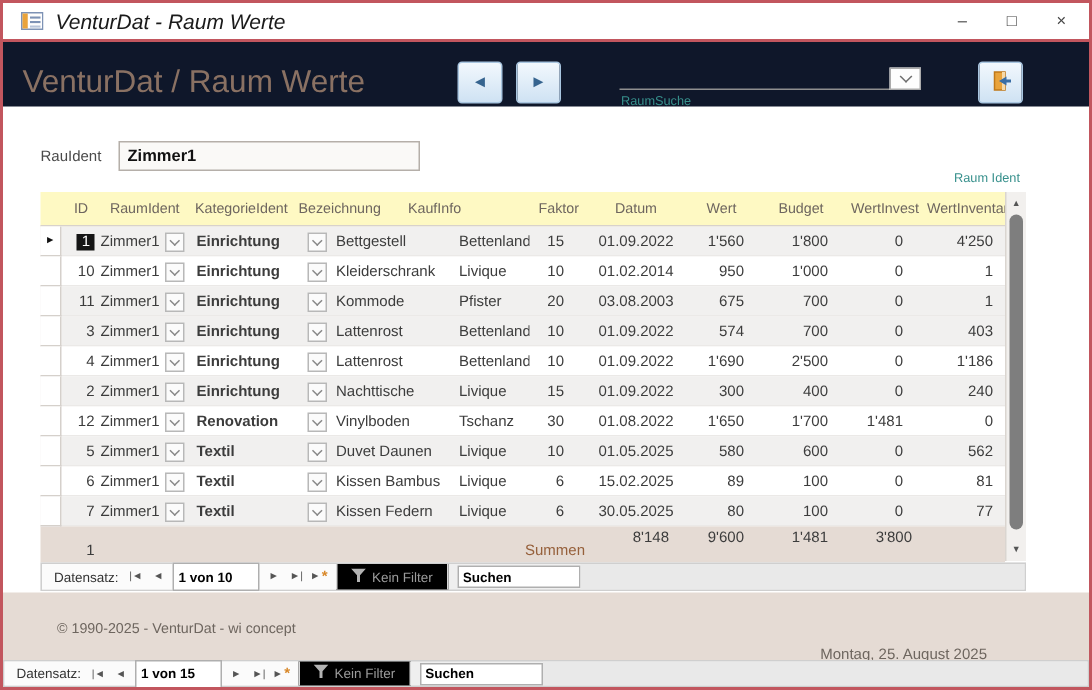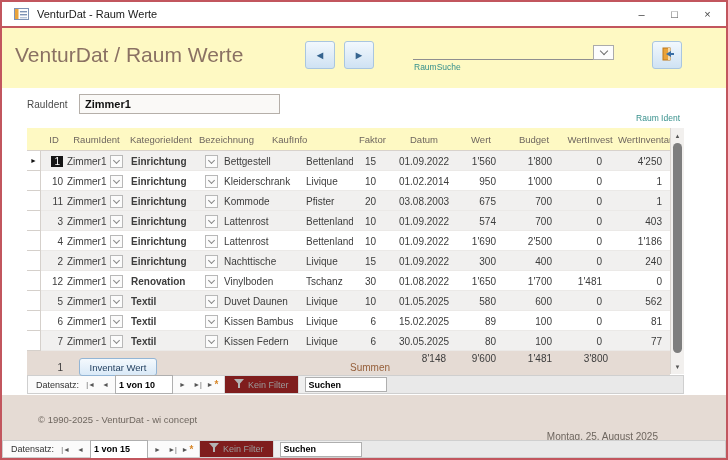--- a/index.html
+++ b/index.html
@@ -1,27 +1,27 @@
 <!DOCTYPE html>
 <html><head>
 <meta charset="utf-8">
 <style>
   html,body{margin:0;padding:0;background:#888;}
   #window{position:relative;width:728px;height:460px;box-sizing:border-box;border:2px solid #C2565E;
     background:#fff;font-family:"Liberation Sans",sans-serif;overflow:hidden;}
   
   .titlebar{position:absolute;top:0;left:0;right:0;height:24px;background:#fff;display:flex;align-items:center;}
   .app-icon{margin-left:12px;display:flex;}
-  .tb-title{margin-left:8px;font-size:11px;color:#1a1a1a;}
+  .tb-title{margin-left:8px;font-size:14px;color:#1a1a1a;font-style:italic;}
   .win-ctrls{position:absolute;right:2px;top:0;height:24px;display:flex;}
   .win-btn{width:33px;height:24px;display:flex;align-items:center;justify-content:center;
     font-size:11px;color:#444;background:transparent;border:none;}
   .divider{position:absolute;top:24px;left:0;right:0;height:2px;background:#C2565E;}
   
-  .band{position:absolute;top:26px;left:0;right:0;height:60px;background:#fef9c3;}
+  .band{position:absolute;top:26px;left:0;right:0;height:43px;background:#0f172a;}
   .app-title{position:absolute;left:13px;top:15px;font-size:21px;color:#8A7163;}
   .blue-btn{position:absolute;width:30px;height:28px;border:1px solid #A9C6E0;border-radius:3px;
     background:linear-gradient(#F2F8FD,#CFE2F3);display:flex;align-items:center;justify-content:center;
     font-size:11px;color:#36648F;padding:0;}
   .btn-prev{left:303px;top:13px;} .btn-next{left:342px;top:13px;} .btn-exit{left:650px;top:13px;}
   .combo-line{position:absolute;left:411px;top:17px;width:201px;height:14px;border-bottom:1px solid #8F8F8F;}
   .combo-arrow{position:absolute;left:591px;top:17px;width:21px;height:15px;background:#FDFDFD;
     border:1px solid #ABABAB;box-sizing:border-box;display:flex;align-items:center;justify-content:center;}
   .chev{width:5px;height:5px;border-right:1.4px solid #6e6e6e;border-bottom:1.4px solid #6e6e6e;
     transform:rotate(45deg);margin-top:-3px;}
@@ -80,21 +80,21 @@
   
   .rnav{height:19px;background:#EFEFEF;border:1px solid #CFCFCF;box-sizing:border-box;display:flex;
     align-items:center;font-size:9px;color:#333;justify-content:center;}
   .rnav-white{display:flex;align-items:center;height:100%;background:#FBFBFB;padding:0 4px;}
   .rn-label{margin:0 4px 0 4px;}
   .rn-btn{width:15px;height:15px;border:none;background:transparent;font-size:7px;color:#555;
     display:flex;align-items:center;justify-content:center;padding:0;}
   .rn-new .star{color:#D8882A;font-weight:bold;font-size:10px;margin-left:1px;}
   .rn-pos{width:50px;height:13px;border:1px solid #AFAFAF;font-size:9px;font-weight:bold;
     font-family:"Liberation Sans",sans-serif;padding:2px 3px;margin:0 2px;}
-  .rn-filter{display:flex;align-items:center;gap:4px;height:100%;padding:0 9px;background:#7f1d1d;
+  .rn-filter{display:flex;align-items:center;gap:4px;height:100%;padding:0 9px;background:#000000;
     border-left:1px solid #D8D8D8;border-right:1px solid #D8D8D8;color:#9B9B9B;}
   .rn-search{width:74px;height:13px;border:1px solid #AFAFAF;font-size:9px;font-weight:bold;
     font-family:"Liberation Sans",sans-serif;padding:0 3px;margin-left:6px;background:#fff;}
   .rn-rest{flex:1;height:100%;background:#E9E9E9;}
   .table .rnav{width:657px;}
   
   .footer{position:absolute;left:0;right:0;top:393px;height:47px;background:#E5DBD4;}
   .copyright{position:absolute;left:36px;top:19px;font-size:9.5px;color:#6E665F;}
   .footer-date{position:absolute;right:68px;top:36px;font-size:10px;color:#6E665F;}
   .outer-nav{position:absolute;left:0;right:0;bottom:0;height:18px;}
@@ -426,23 +426,20 @@
         <div class="c dat">30.05.2025</div>
         <div class="c num">80</div>
         <div class="c num">100</div>
         <div class="c num invest">0</div>
         <div class="c num inventar">77</div>
       </div>
       </div>
 
     <div class="grid srow">
       <div class="sr-count">1</div>
-      <div class="sr-btn-cell">
-        <button class="inv-btn">Inventar Wert</button>
-      </div>
       <div class="sr-gap summen">Summen</div>
       <div class="sum-cell">
           <span class="ul">8'148</span>
         </div>
       <div class="sum-cell">
           <span class="ul">9'600</span>
         </div>
       <div class="sum-cell">
           <span class="ul">1'481</span>
         </div>

